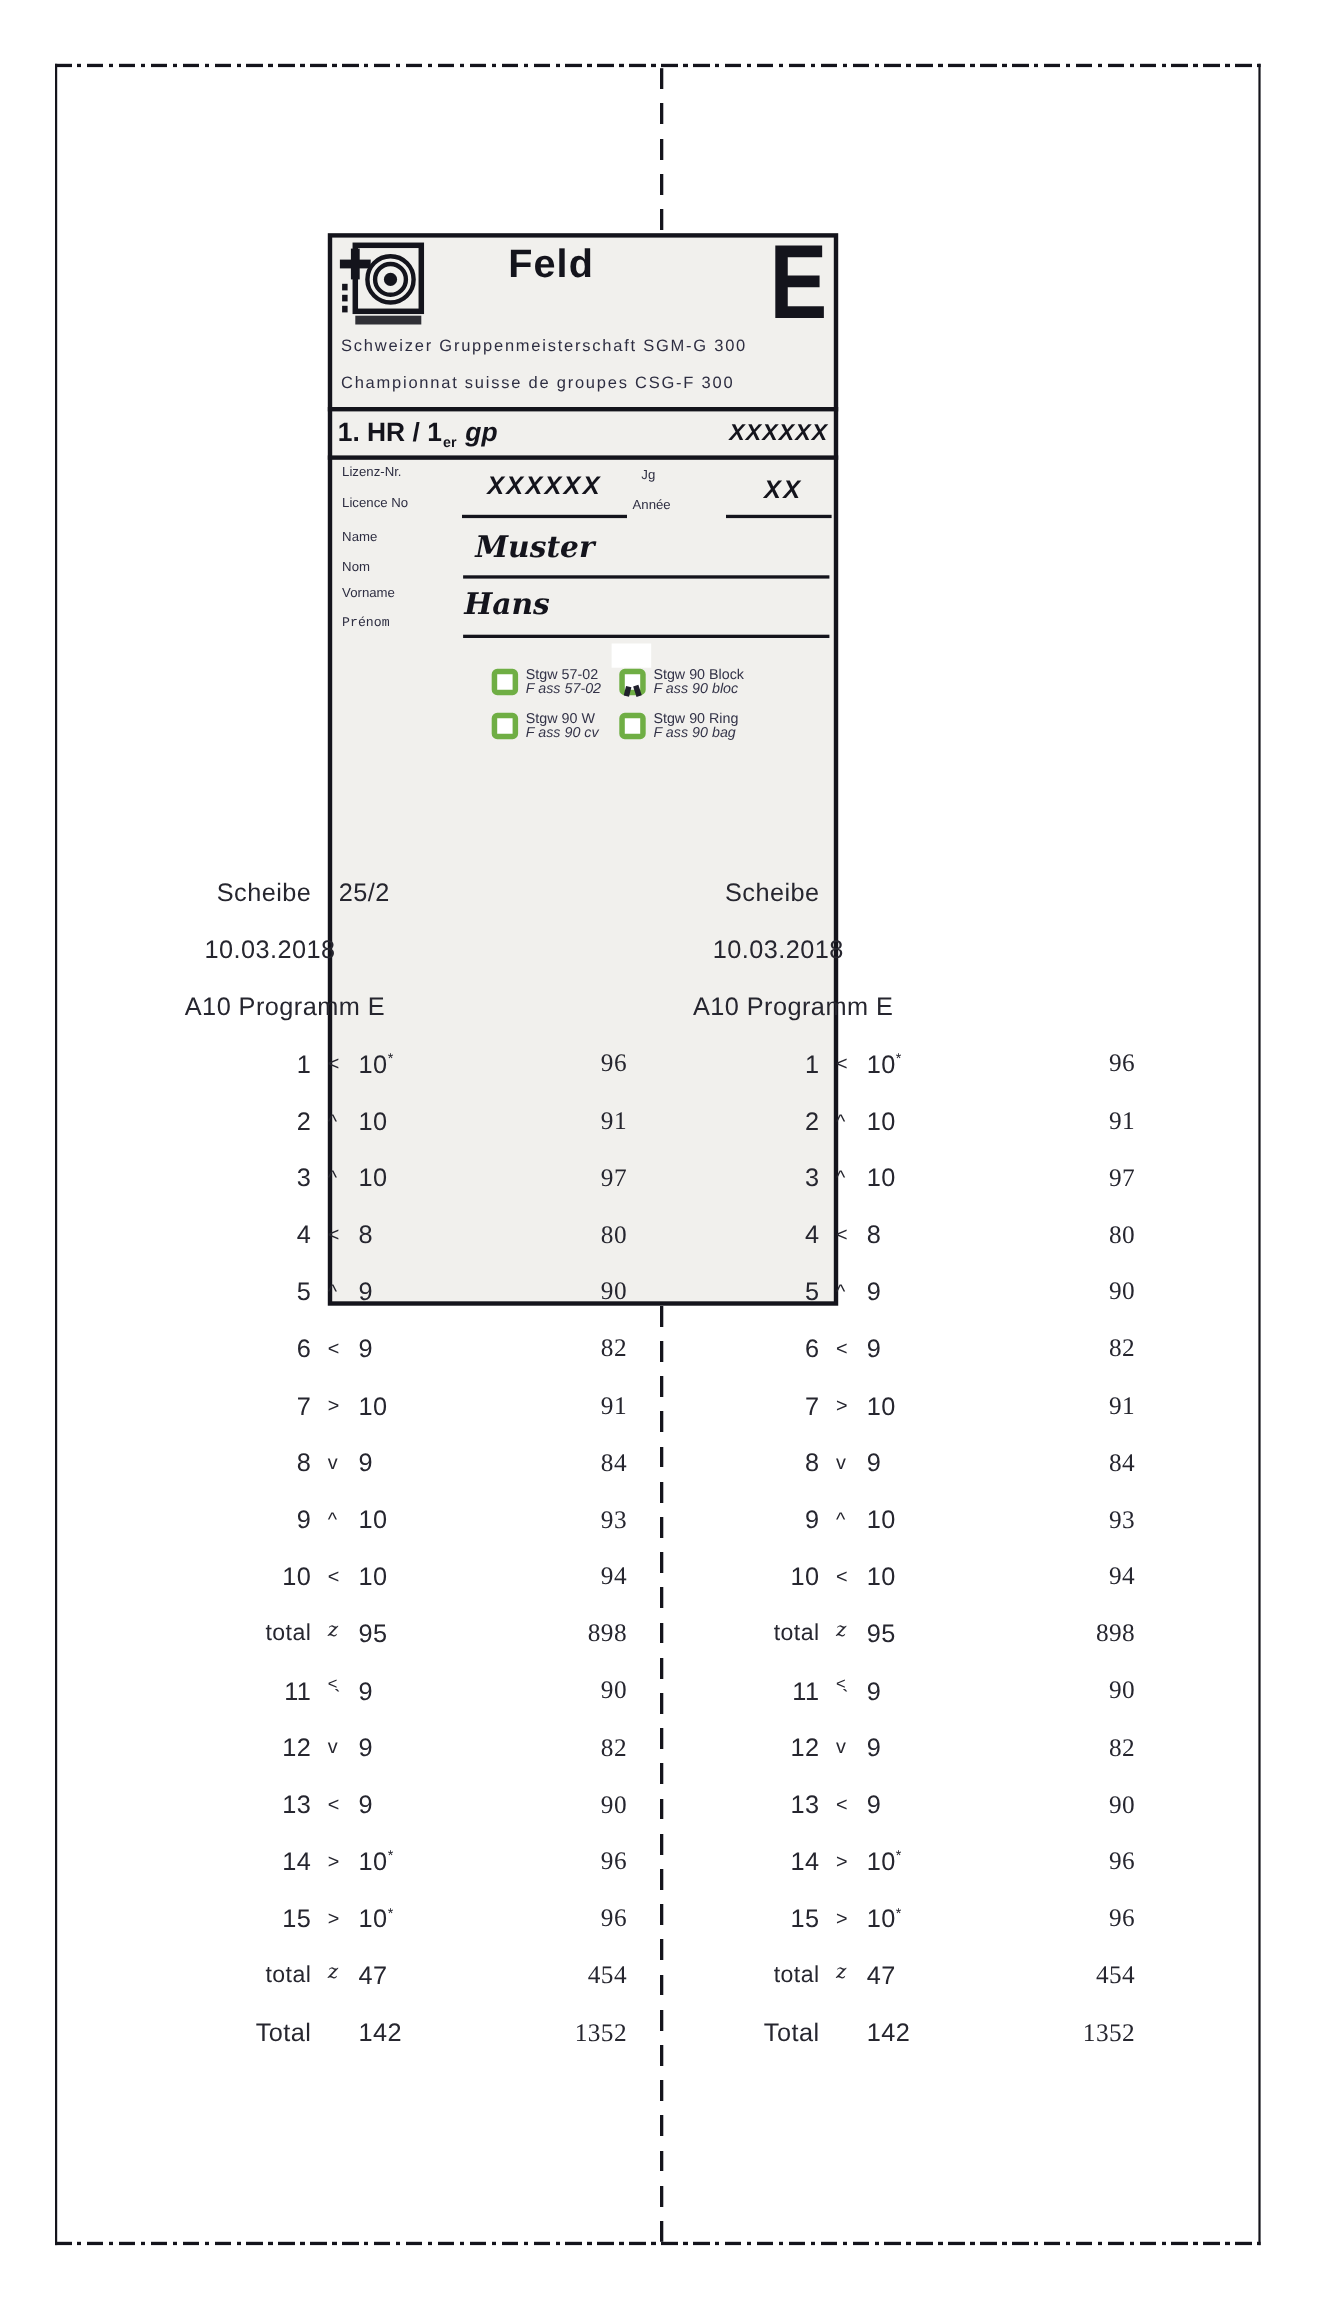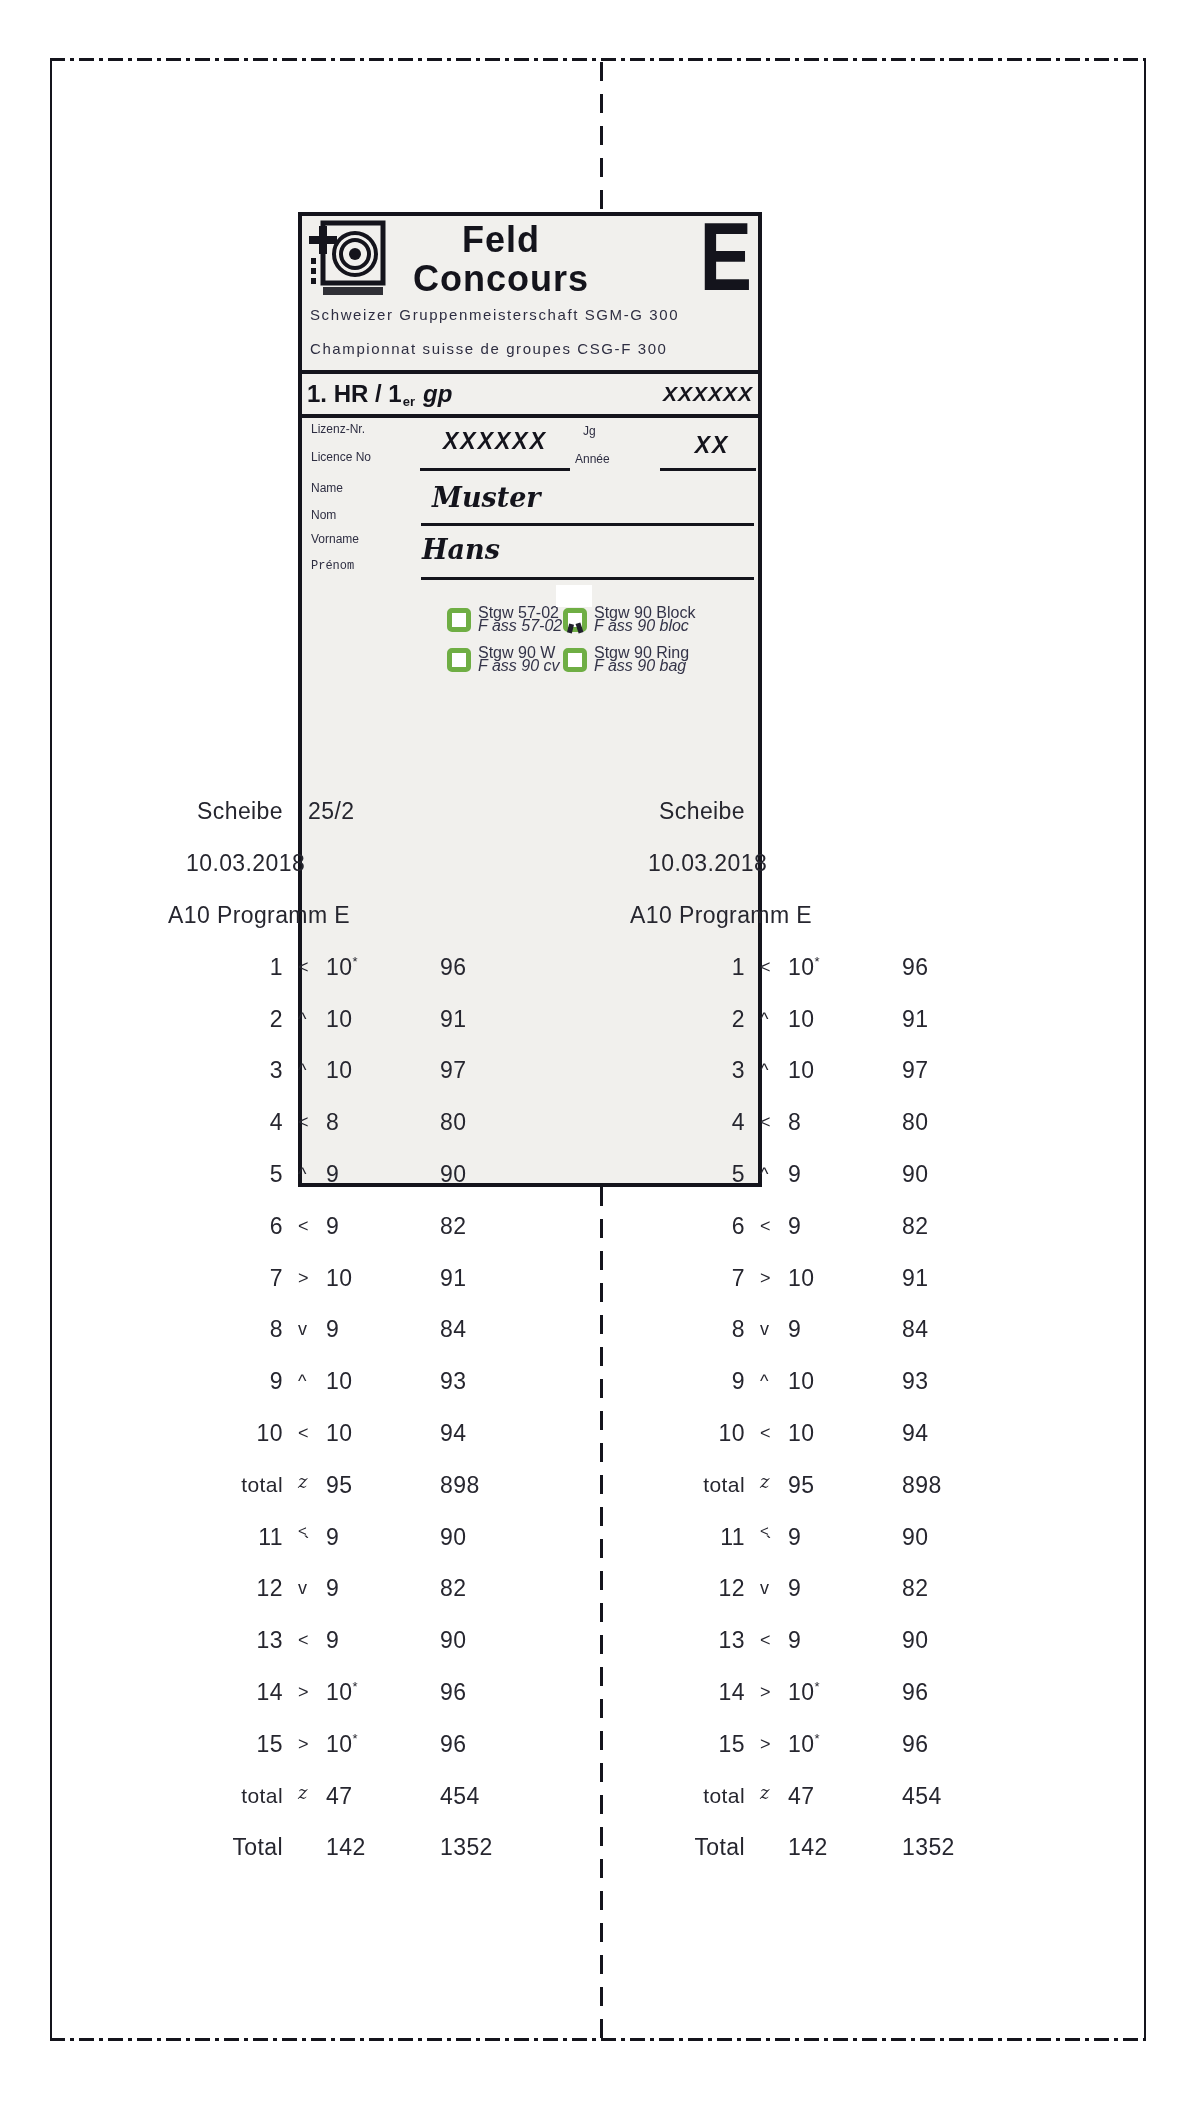--- a/index.html
+++ b/index.html
@@ -53,32 +53,32 @@
   
   .weapons{left:145px;top:391px;display:grid;grid-template-columns:116px 180px;row-gap:15px;}
   .weapon{display:flex;gap:7px;align-items:flex-start;position:relative;}
   .weapon.has-patch::before{content:"";position:absolute;left:-7px;top:-22px;width:36px;height:22px;background:#fff;}
   .wcheck{position:relative;flex:0 0 auto;width:24px;height:24px;border:5px solid var(--green);
     border-radius:5px;background:#fff;margin-top:1px;}
   .wcheck.checked::before{content:"";position:absolute;left:0;bottom:-6px;width:5px;height:9px;
     background:#20202c;transform:rotate(14deg);}
   .wcheck.checked::after{content:"";position:absolute;right:0;bottom:-6px;width:5px;height:10px;
     background:#20202c;transform:rotate(-18deg);}
-  .wlabels{font-size:16px;line-height:13px;color:#333348;margin-top:-1px;white-space:nowrap;}
+  .wlabels{font-size:13px;line-height:13px;color:#333348;margin-top:-1px;white-space:nowrap;}
   .wl-fr{font-style:italic;}
 
   
   .scol{top:786px;width:410px;z-index:2;color:var(--score);font-size:23px;letter-spacing:0.4px;}
   .scol-left{left:160px;} .scol-right{left:622px;}
   .srow{height:51.8px;display:grid;grid-template-columns:123px 13px 30px 96px 18px 130px;align-items:center;}
   .cell{display:block;}
   .cell.num{grid-column:1;text-align:right;}
   .cell.sym{grid-column:3;text-align:left;font-size:18px;padding-left:2px;}
   .cell.val{grid-column:4;text-align:left;}
-  .cell.score{grid-column:6;text-align:left;}
+  .cell.score{grid-column:6;text-align:right;font-family:Liberation Serif, serif;}
   .cell.hdr-target-val{grid-column:3/7;text-align:left;padding-left:12px;}
   .cell.hdr-date{grid-column:1/6;text-align:left;padding-left:26px;}
   .cell.hdr-prog{grid-column:1/7;text-align:left;padding-left:8px;}
   .cell.total-label{font-size:21px;}
   .cell.sigma{font-family:"DejaVu Serif",serif;font-style:italic;font-size:18px;margin-top:-8px;}
   sup.star{font-size:13px;line-height:0;}
   .sym-stack{display:flex;flex-direction:column;font-size:15px;line-height:11px;margin-top:-3px;}
   .sym-stack span:last-child{padding-left:6px;font-weight:bold;}
 </style>
 </head>
@@ -106,21 +106,20 @@
         <rect x="11" y="6" width="8" height="28" fill="#14141c"></rect>
         <rect x="3" y="38" width="5" height="6" fill="#14141c"></rect>
         <rect x="3" y="48" width="5" height="6" fill="#14141c"></rect>
         <rect x="3" y="58" width="5" height="6" fill="#14141c"></rect>
         <rect x="15" y="67" width="60" height="8" fill="#14141c" opacity="0.88"></rect>
       </svg>
     </span>
 
     <div class="abs card-title">
       <div>Feld</div>
-      <div>Concours</div>
     </div>
     <div class="abs card-letter">E</div>
 
     <div class="abs card-sub sub-de">Schweizer Gruppenmeisterschaft SGM-G 300</div>
     <div class="abs card-sub sub-fr">Championnat suisse de groupes CSG-F 300</div>
 
     <div class="abs round-row">
       <span>1. HR / 1</span>
       <span class="round-ord">er</span>
       <span class="round-gp">gp</span>

